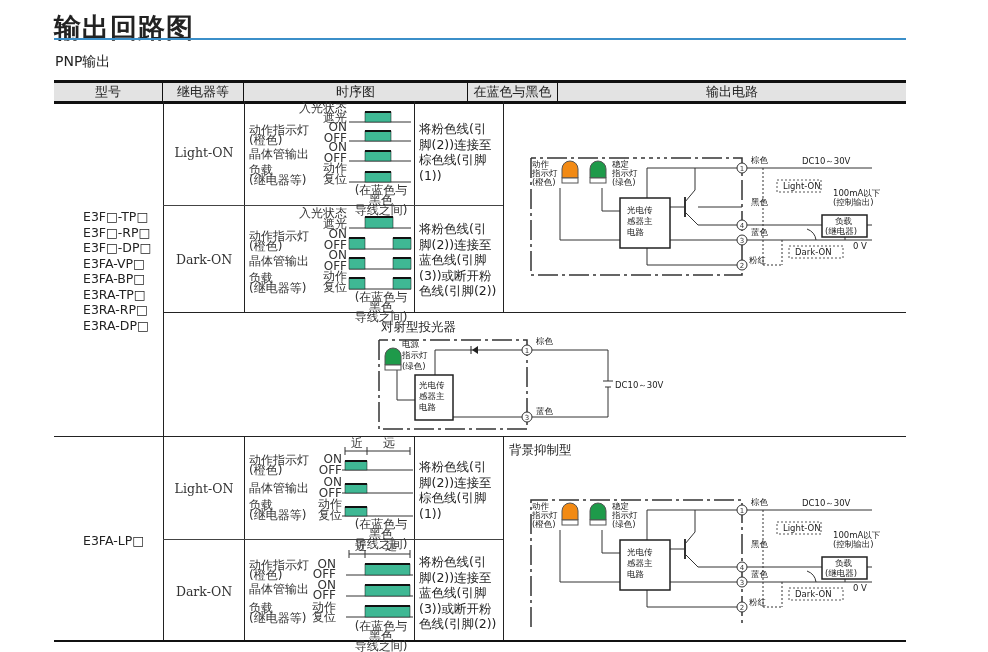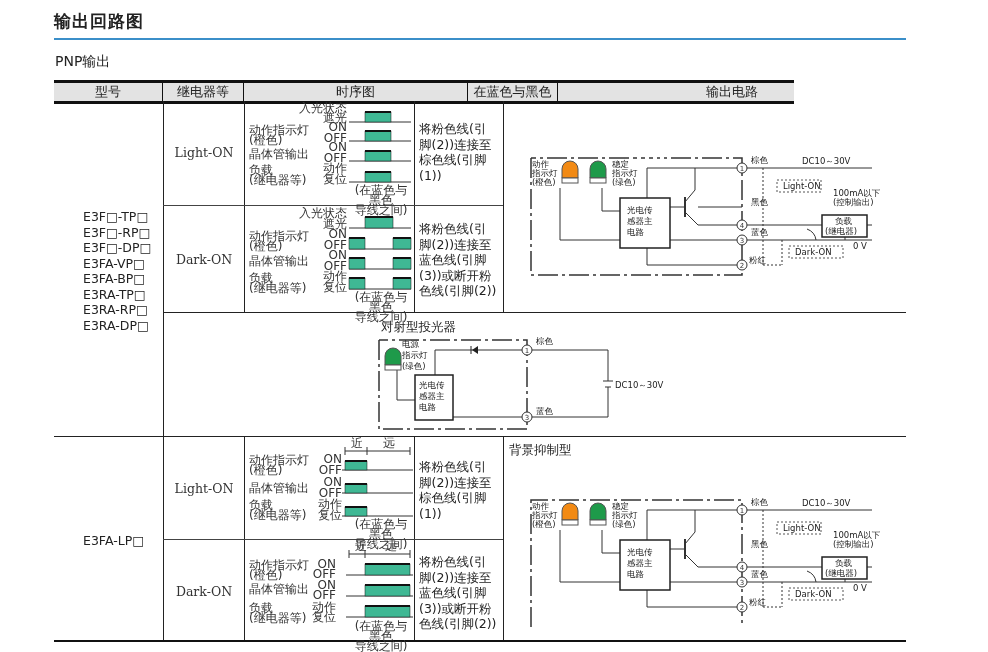--- a/index.html
+++ b/index.html
@@ -1,20 +1,20 @@
 <!DOCTYPE html>
 <html><head>
 <meta charset="utf-8">
 <style>
   html,body{margin:0;padding:0;background:#fff;}
   body{width:988px;height:652px;position:relative;overflow:hidden;font-family:"DejaVu Sans","Liberation Sans",sans-serif;color:#222;}
-  .title{position:absolute;left:54px;top:10px;font-size:17px;font-weight:bold;letter-spacing:1px;}
+  .title{position:absolute;left:54px;top:10px;font-size:27px;font-weight:bold;letter-spacing:1px;}
   .title-rule{position:absolute;left:54px;top:38px;width:852px;height:2px;background:#3b8fc9;}
   .subtitle{position:absolute;left:55px;top:53px;font-size:14px;}
-  .hdr{position:absolute;top:80px;height:18px;background:#e3e3e3;border-top:3px solid #111;border-bottom:3px solid #111;left:54px;width:740px;}
+  .hdr{position:absolute;top:80px;height:18px;background:#e3e3e3;border-top:3px solid #111;border-bottom:3px solid #111;left:54px;width:852px;}
   .hcell{position:absolute;top:0;height:18px;line-height:18px;text-align:center;font-size:13px;border-right:1px solid #111;box-sizing:border-box;}
   .vline{position:absolute;background:#222;width:1px;}
   .hline{position:absolute;background:#444;height:1px;}
   .thick{position:absolute;background:#111;height:2px;}
   .mode{position:absolute;font-family:"DejaVu Serif","Liberation Serif",serif;font-size:12.5px;color:#333;text-align:center;}
   .models{position:absolute;left:59px;font-size:12.5px;line-height:15.5px;margin-left:24px;}
   .sw{position:absolute;font-size:12.5px;line-height:15.5px;}
   .sm{font-size:12px;line-height:10px;position:absolute;color:#333;}
   .tr{text-align:right;}
   .cir-title{position:absolute;font-size:12.5px;line-height:14px;}

